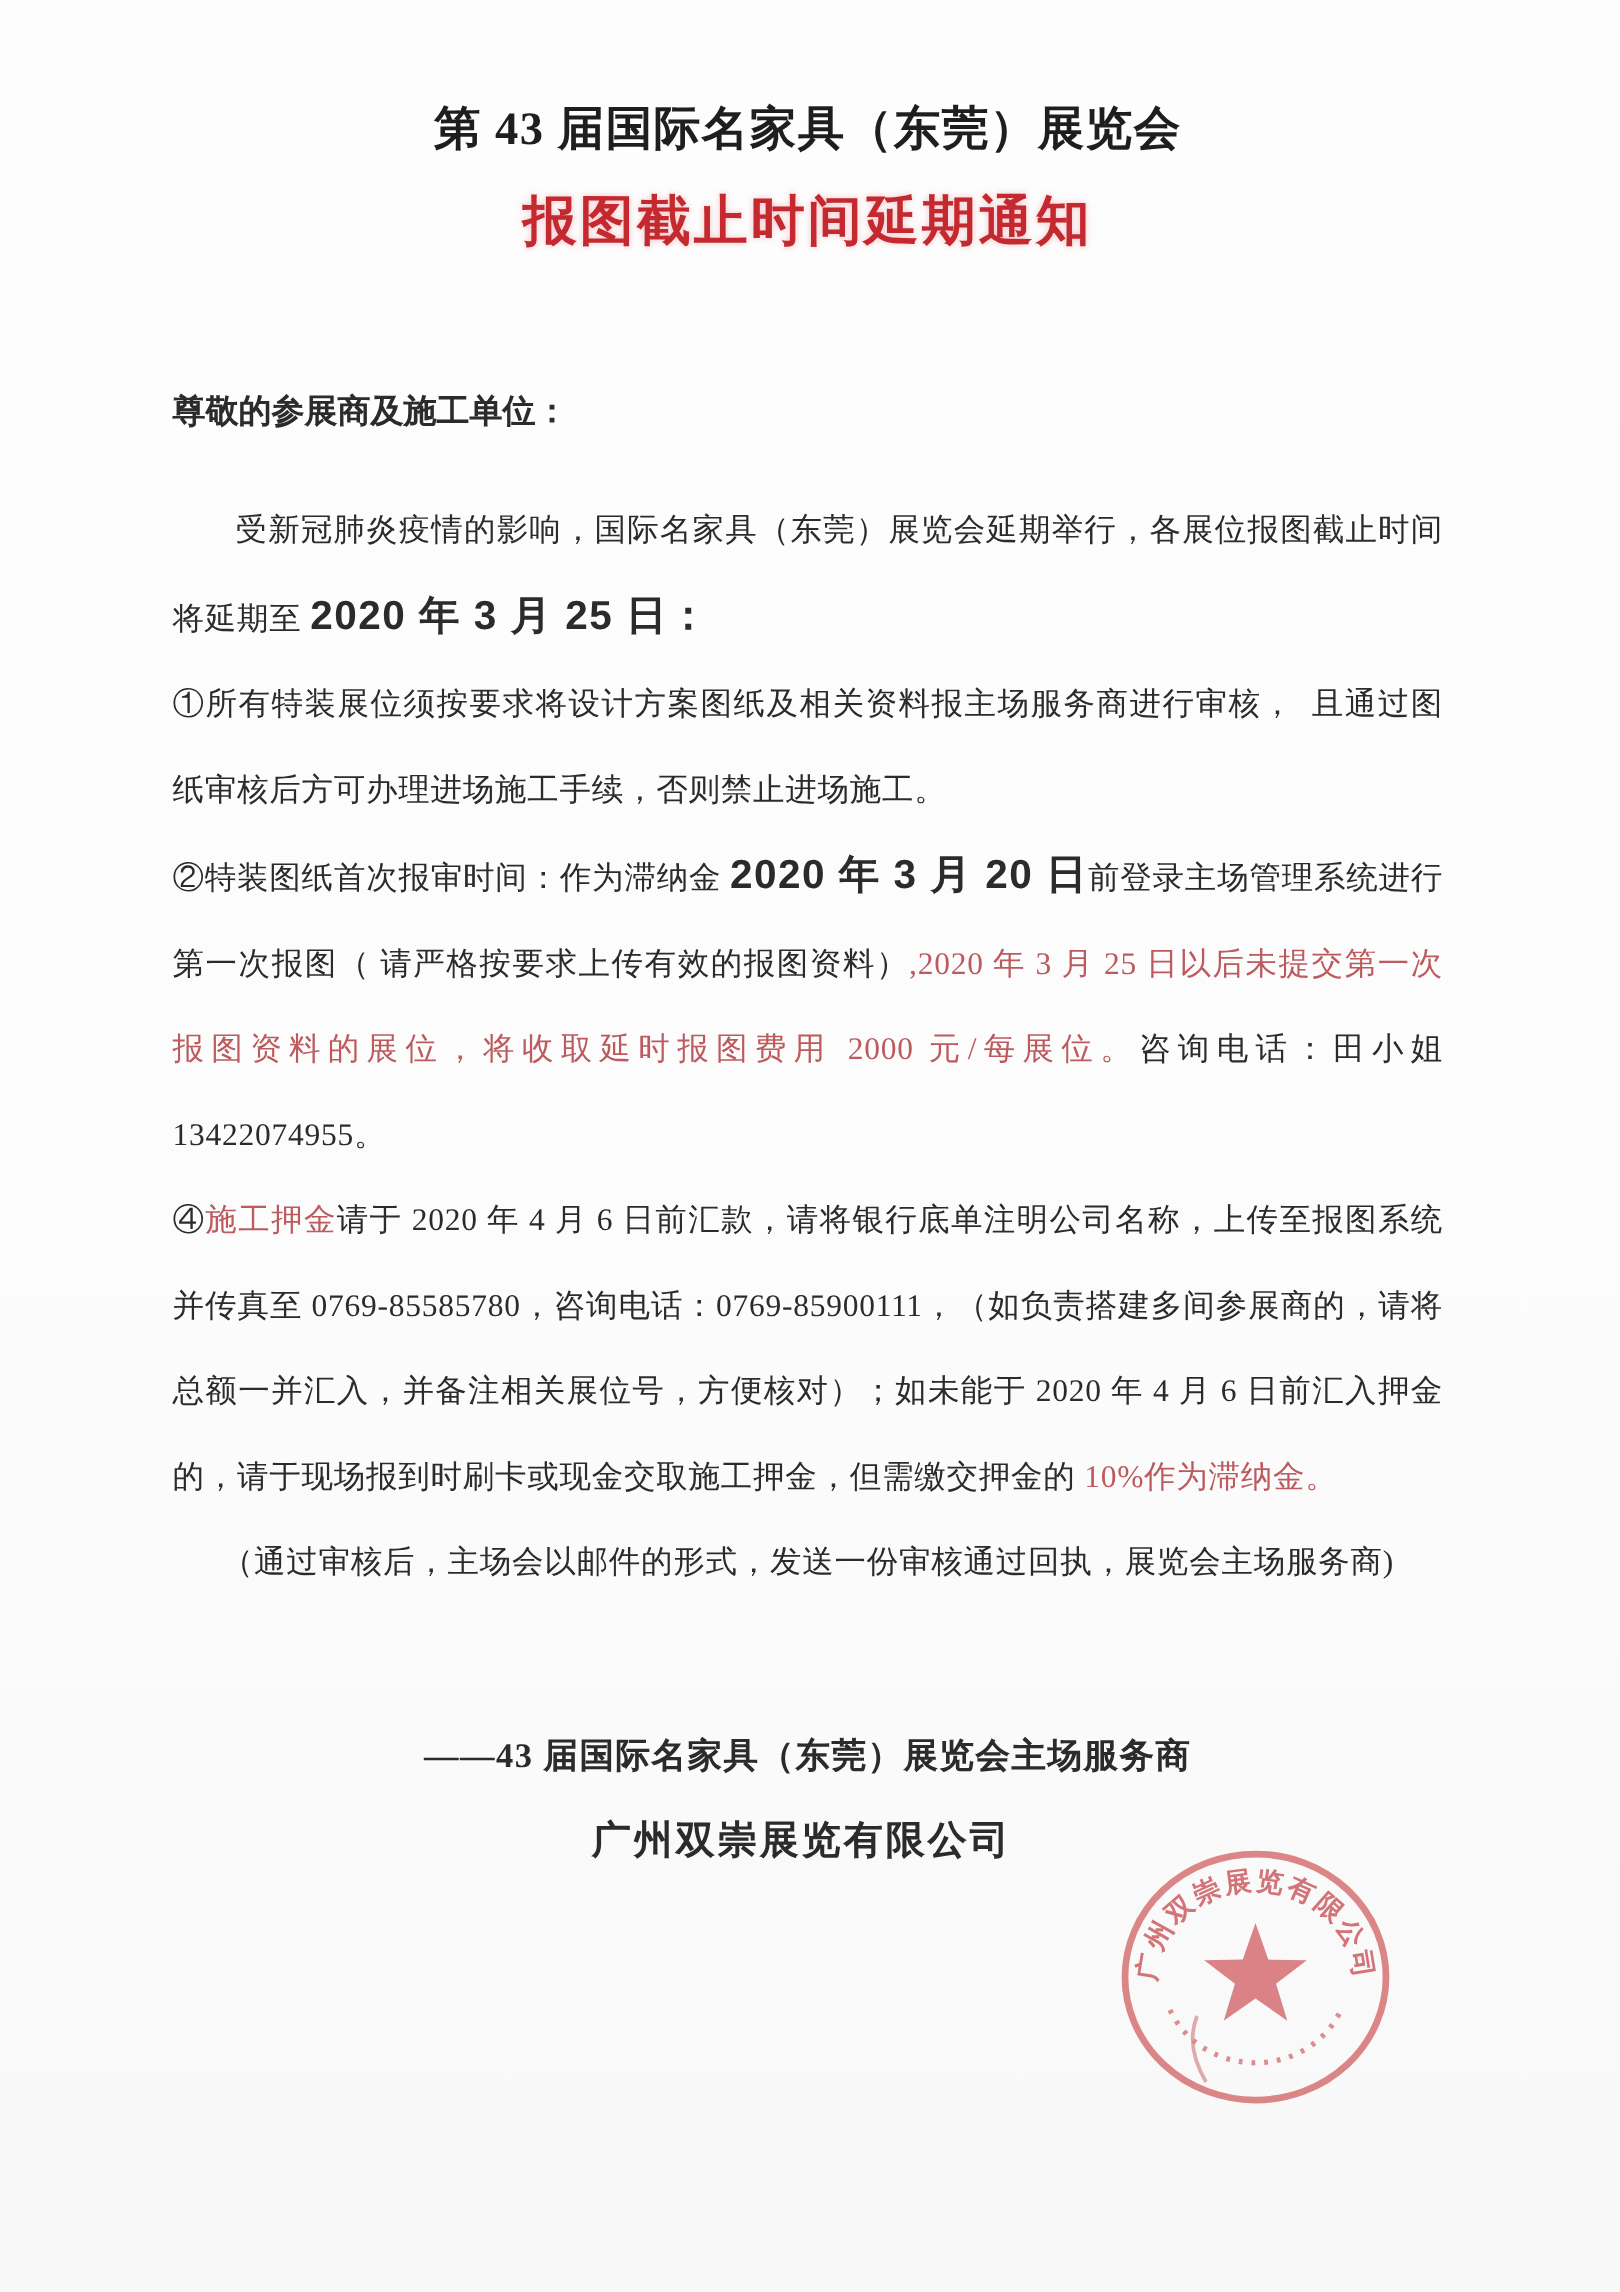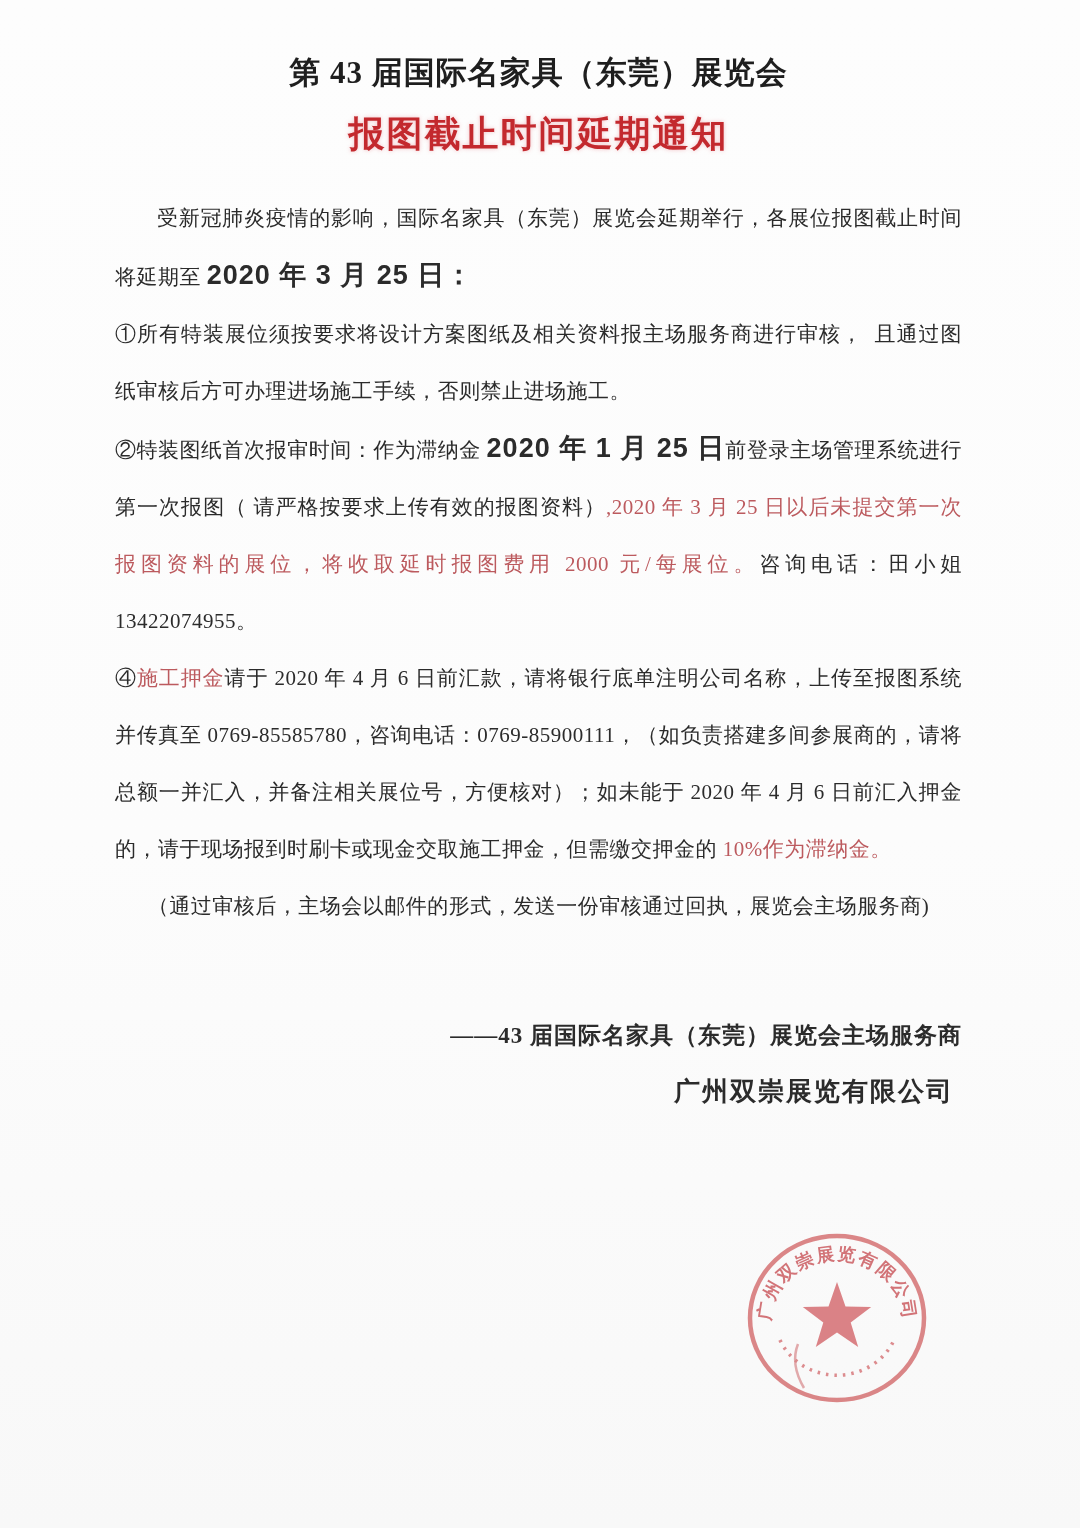--- a/index.html
+++ b/index.html
@@ -18,21 +18,21 @@
   .page {
     position: relative;
     width: 1080px;
     height: 1528px;
     background: linear-gradient(180deg, #fdfdfd 0%, var(--paper) 55%, #f8f8f8 100%);
     color: var(--text);
     overflow: hidden;
   }
   .doc {
     position: relative;
-    padding: 52px 118px 0 115px;
+    padding: 65px 118px 0 115px;
   }
   .doc-title {
     text-align: center;
     font-size: 31px;
     font-weight: bold;
     line-height: 42px;
     letter-spacing: 1px;
     color: #1e1e1e;
   }
   .doc-subtitle {
@@ -69,21 +69,21 @@
   }
   .s-r { color: var(--body_red); }
   .note {
     font-size: 21px;
     line-height: 57px;
     text-align: center;
     letter-spacing: 0.5px;
   }
   .sig-block {
     margin-top: 84px;
-    text-align: right;
+    text-align: center;
   }
   .sig-role {
     font-size: 23px;
     font-weight: bold;
     line-height: 34px;
     letter-spacing: 1px;
   }
   .sig-company {
     margin-top: 20px;
     font-size: 26px;
@@ -105,25 +105,26 @@
 </style>
 </head>
 <body>
 
 <div class="page">
   <div class="doc">
 
     <h1 class="doc-title">第 43 届国际名家具（东莞）展览会</h1>
     <h2 class="doc-subtitle">报图截止时间延期通知</h2>
 
+    <p class="greeting">尊敬的参展商及施工单位：</p>
 
     <p class="body first indent"><span class="s-n">受新冠肺炎疫情的影响，国际名家具（东莞）展览会延期举行，各展位报图截止时间将延期至 </span><span class="s-d">2020 年 3 月 25 日：</span></p>
 
     <p class="body"><span class="s-n">①所有特装展位须按要求将设计方案图纸及相关资料报主场服务商进行审核， 且通过图纸审核后方可办理进场施工手续，否则禁止进场施工。</span></p>
-    <p class="body"><span class="s-n">②特装图纸</span><span class="s-b">首次</span><span class="s-n">报审时间：作为滞纳金 </span><span class="s-d">2020 年 1 月 25 日</span><span class="s-n">前登录主场管理系统进行第一次报图（ 请严格按要求上传有效的报图资料）</span><span class="s-r">,2020 年 3 月 25 日以后未提交第一次报图资料的展位，将收取延时报图费用 2000 元/每展位。</span><span class="s-n">咨询电话：田小姐 13422074955。</span></p>
+    <p class="body"><span class="s-n">②特装图纸</span><span class="s-b">首次</span><span class="s-n">报审时间：作为滞纳金 </span><span class="s-d">2020 年 3 月 20 日</span><span class="s-n">前登录主场管理系统进行第一次报图（ 请严格按要求上传有效的报图资料）</span><span class="s-r">,2020 年 3 月 25 日以后未提交第一次报图资料的展位，将收取延时报图费用 2000 元/每展位。</span><span class="s-n">咨询电话：田小姐 13422074955。</span></p>
     <p class="body"><span class="s-n">④</span><span class="s-r">施工押金</span><span class="s-n">请于 2020 年 4 月 6 日前汇款，请将银行底单注明公司名称，上传至报图系统并传真至 0769-85585780，咨询电话：0769-85900111，（如负责搭建多间参展商的，请将总额一并汇入，并备注相关展位号，方便核对）；如未能于 2020 年 4 月 6 日前汇入押金的，请于现场报到时刷卡或现金交取施工押金，但需缴交押金的 </span><span class="s-r">10%作为滞纳金。</span></p>
 
     <p class="note">（通过审核后，主场会以邮件的形式，发送一份审核通过回执，展览会主场服务商)</p>
 
     <div class="sig-block">
       <p class="sig-role">——43 届国际名家具（东莞）展览会主场服务商</p>
       <p class="sig-company">广州双崇展览有限公司</p>
     </div>
   </div>
 

